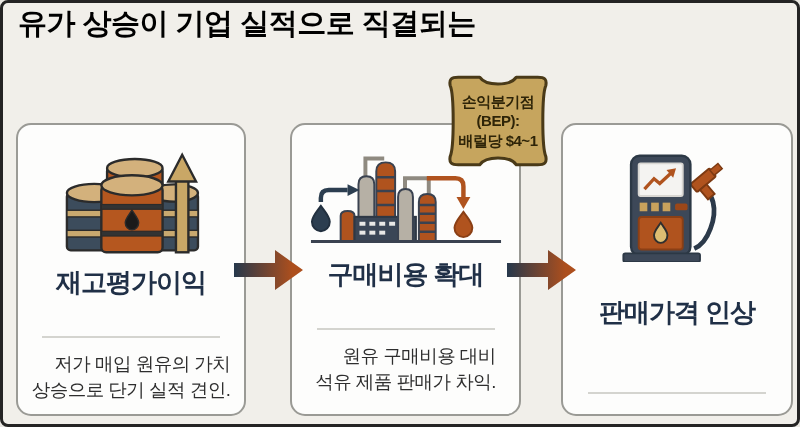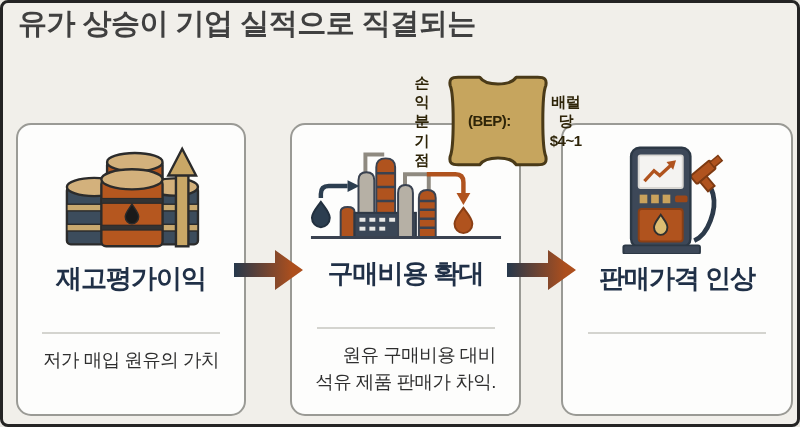--- a/index.html
+++ b/index.html
@@ -3,52 +3,52 @@
 <meta charset="utf-8">
 <style>
   html,body{margin:0;padding:0;background:#e9e7e2;}
   .frame{
     position:relative;width:800px;height:427px;box-sizing:border-box;
     background:#f1efea;border:3px solid #242424;border-radius:8px;
     font-family:"Liberation Sans","DejaVu Sans",sans-serif;overflow:hidden;
   }
   .title{
     position:absolute;left:15px;top:4px;
-    font-size:29px;font-weight:800;color:#404040;
+    font-size:29px;font-weight:800;color:#000000;
     line-height:1.16;letter-spacing:-0.5px;
   }
   .title-line{display:block;}
   .card{
     position:absolute;top:120px;height:293px;box-sizing:border-box;
     background:#fdfdfc;border:2px solid #9a9a95;border-radius:15px;
-    display:flex;flex-direction:column;align-items:center;padding-top:16px;
+    display:flex;flex-direction:column;align-items:center;padding-top:24px;
   }
   .card-1{left:13px;width:230px;}
   .card-2{left:287px;width:231px;}
-  .card-3{left:558px;width:232px;}
+  .card-3{left:558px;width:232px;gap:26px;}
   .icon-wrap{height:114px;display:flex;align-items:center;justify-content:center;}
   .card-heading{
     margin-top:6px;font-size:26px;font-weight:800;color:#203047;
     letter-spacing:-1px;white-space:nowrap;
   }
   .card-divider{width:178px;border:none;border-top:2px solid #d4d4cf;margin:14px 0 0 0;}
   .card-desc{
     margin-top:13px;font-size:18.5px;color:#2e2e2e;text-align:right;
     line-height:1.45;letter-spacing:-0.5px;
   }
   .flow-arrow{position:absolute;top:246px;width:70px;height:42px;}
   .flow-arrow.a1{left:231px;}
   .flow-arrow.a2{left:504px;}
   .badge{position:absolute;left:440px;top:66px;width:110px;height:104px;z-index:5;}
   .badge svg{position:absolute;inset:0;width:100%;height:100%;}
   .badge-text{
-    position:absolute;inset:0;display:flex;flex-direction:row;
+    position:absolute;inset:0;display:flex;flex-direction:column;
     justify-content:center;align-items:center;
     font-size:15px;font-weight:800;color:#2e2408;line-height:1.28;
-    letter-spacing:-0.5px;text-align:center;gap:39px;
+    letter-spacing:-0.5px;text-align:center;
   }
 </style>
 </head>
 <body>
 
 <div class="frame">
 
   <div class="title">
     <span class="title-line">유가 상승이 기업 실적으로 직결되는</span>
   </div>
@@ -90,20 +90,21 @@
 
           <rect x="122" y="32" width="13" height="76" fill="#c9a766"></rect>
           <polygon points="114,34 128.5,6 143,34" fill="#c9a766"></polygon>
         </g>
       </svg>
     </div>
     <h2 class="card-heading">재고평가이익</h2>
     <hr class="card-divider">
     <p class="card-desc">
       <span>저가 매입 원유의 가치</span><br>
+      <span>상승으로 단기 실적 견인.</span>
     </p>
   </section>
 
   <section class="card card-2">
     <div class="icon-wrap">
       <svg width="198" height="102" viewBox="0 0 200 100">
 
         <path d="M59 30 V8 H78" fill="none" stroke="#8f8a80" stroke-width="4"></path>
         <path d="M99 42 V28 H123 V46" fill="none" stroke="#8f8a80" stroke-width="4"></path>
 

